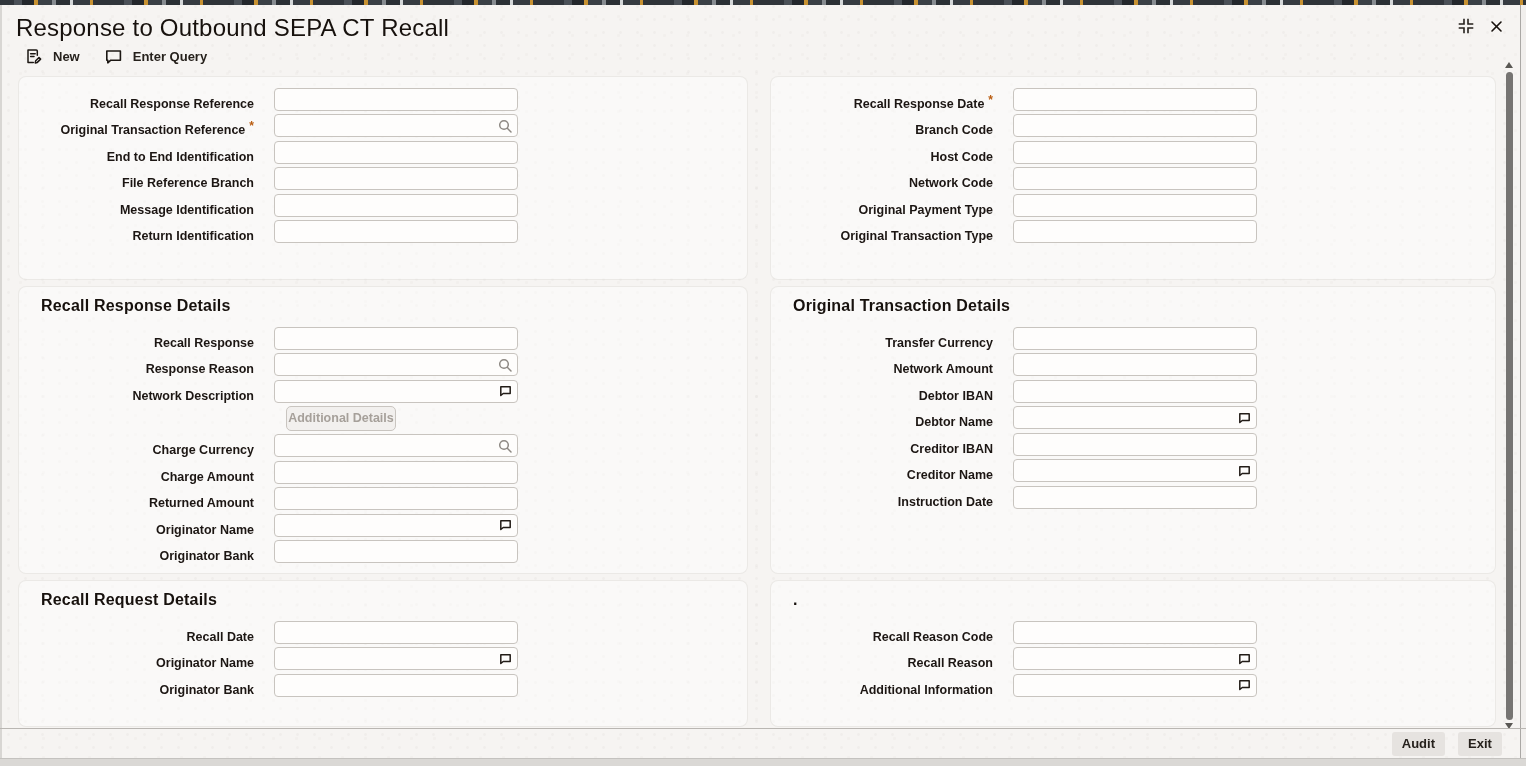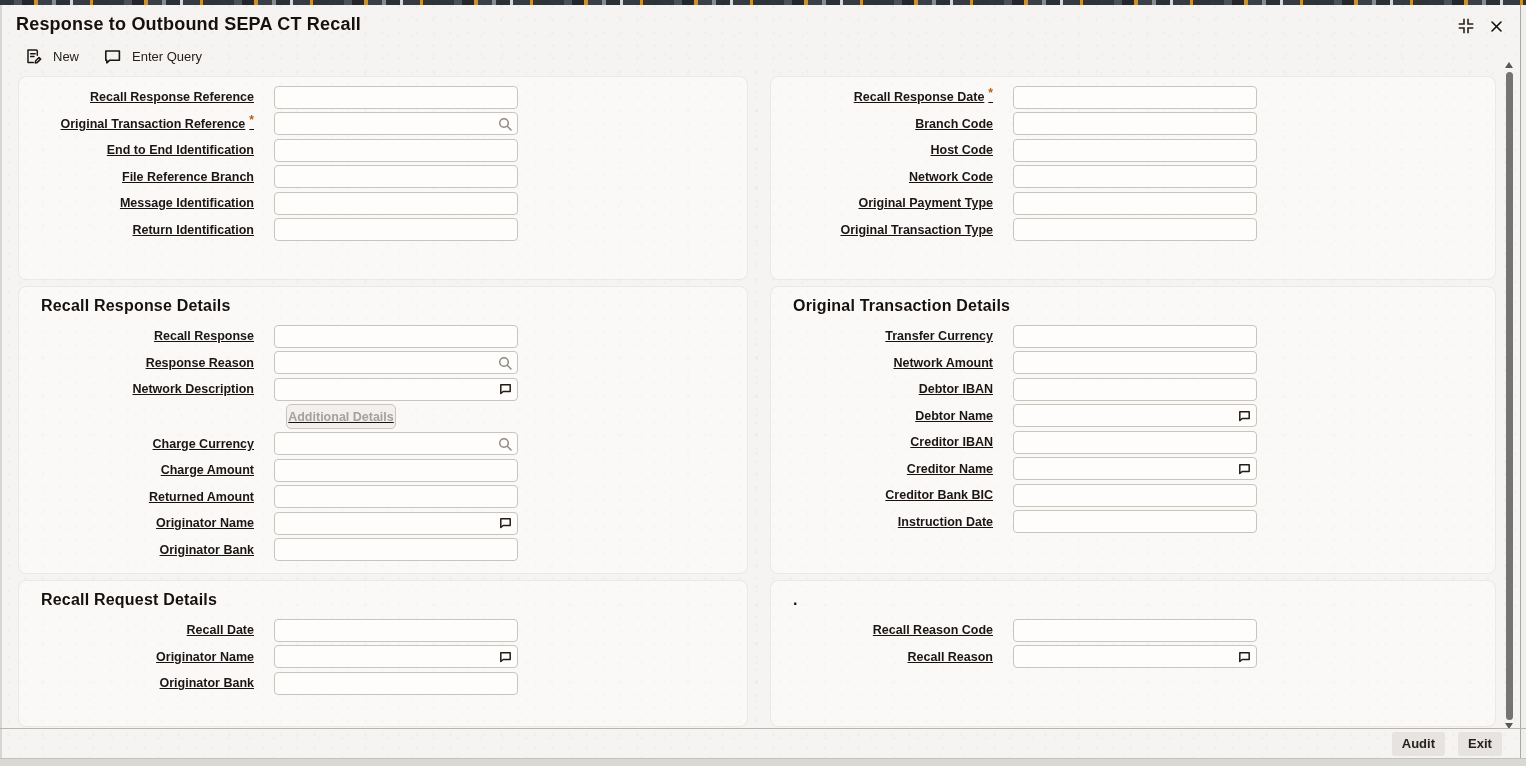--- a/index.html
+++ b/index.html
@@ -20,46 +20,46 @@
     background:repeating-linear-gradient(90deg,
       #31363c 0 14px, #4b5158 14px 22px, #23272c 22px 34px, #c89232 34px 38px,
       #3a4046 38px 52px, #868b90 52px 56px, #2b3035 56px 70px, #d3d6d8 70px 73px,
       #363b41 73px 90px, #c89232 90px 93px, #2e3338 93px 110px);
   }
   .left-border{ position:absolute; left:0; top:5px; width:2px; height:761px; background:#d8d6d3; }
   .right-border{ position:absolute; left:1520px; top:5px; width:1px; height:761px; background:#aaa8a5; }
   .right-gutter{ position:absolute; left:1521px; top:5px; width:5px; height:761px; background:#f1efed; }
 
   .title-bar{ position:absolute; left:2px; top:5px; width:1518px; height:38px; }
-  .title{ position:absolute; left:14px; top:9px; font-size:18px; font-weight:700; color:#17110d; letter-spacing:.2px; }
+  .title{ position:absolute; left:14px; top:9px; font-size:24px; font-weight:400; color:#17110d; letter-spacing:.2px; }
   .win-controls{ position:absolute; right:14px; top:11px; display:flex; gap:10px; align-items:center; }
   .win-btn{ width:20px; height:20px; display:flex; align-items:center; justify-content:center; cursor:default; }
 
   .toolbar{ position:absolute; left:2px; top:42px; width:1518px; height:28px; display:flex; align-items:center; }
   .tool-item{ display:flex; align-items:center; gap:10px; margin-left:24px; cursor:default; }
   .tool-item:first-child{ margin-left:22px; }
-  .tool-label{ font-size:13px; font-weight:400; color:#26211c; }
+  .tool-label{ font-size:13px; font-weight:700; color:#26211c; }
 
   .panel{
     position:absolute;
     background:rgba(255,255,255,0.45);
     border:1px solid rgba(95,85,72,0.10);
     border-radius:8px;
   }
   .p-tl{ left:18px;  top:76px;  width:730px; height:204px; padding-top:7px; }
   .p-tr{ left:770px; top:76px;  width:726px; height:204px; padding-top:7px; }
   .p-ml{ left:18px;  top:286px; width:730px; height:288px; padding-top:8px; }
   .p-mr{ left:770px; top:286px; width:726px; height:288px; padding-top:8px; }
   .p-bl{ left:18px;  top:580px; width:730px; height:147px; padding-top:8px; }
   .p-br{ left:770px; top:580px; width:726px; height:147px; padding-top:8px; }
   .pl{ --lw:255px; } .pr{ --lw:242px; }
 
   .sec-title{ font-size:16px; font-weight:700; color:#17110d; margin:2px 0 6px 22px; height:20px; letter-spacing:.2px; }
 
-  .row{ display:flex; align-items:center; height:26.5px;text-decoration:underline; }
+  .row{ display:flex; align-items:flex-end; height:26.5px; }
   .lbl{
     flex:0 0 var(--lw); text-align:right; padding-right:20px;
     font-size:12.5px; font-weight:700; color:#1c1613; white-space:nowrap;
   }
   .req{ color:#b95c10; font-weight:700; font-size:12px; position:relative; top:-4px; margin-left:4px; }
   .inp{
     position:relative; width:244px; height:23px;
     background:#fefdfc; border:1px solid #c8c4bf; border-radius:4px;
   }
   .inp input{
@@ -300,24 +300,20 @@
   </div>
   <div class="row">
     <span class="lbl">Creditor Name</span>
     <span class="inp"><input style=""><span class="ico ico-bubble">
           <svg width="13" height="13">
             <use href="#i-bubble"></use>
           </svg>
         </span></span>
   </div>
   <div class="row">
-    <span class="lbl">Creditor Bank BIC</span>
-    <span class="inp"><input style=""></span>
-  </div>
-  <div class="row">
     <span class="lbl">Instruction Date</span>
     <span class="inp"><input style=""></span>
   </div>
 </div>
 
 <div class="panel p-bl pl">
   <div class="sec-title">Recall Request Details</div>
   <div class="row">
     <span class="lbl">Recall Date</span>
     <span class="inp"><input style=""></span>
@@ -337,20 +333,28 @@
 </div>
 
 <div class="panel p-br pr">
   <div class="sec-title">.</div>
   <div class="row">
     <span class="lbl">Recall Reason Code</span>
     <span class="inp"><input style=""></span>
   </div>
   <div class="row">
     <span class="lbl">Recall Reason</span>
+    <span class="inp"><input style=""><span class="ico ico-bubble">
+          <svg width="13" height="13">
+            <use href="#i-bubble"></use>
+          </svg>
+        </span></span>
+  </div>
+  <div class="row">
+    <span class="lbl">Additional Information</span>
     <span class="inp"><input style=""><span class="ico ico-bubble">
           <svg width="13" height="13">
             <use href="#i-bubble"></use>
           </svg>
         </span></span>
   </div>
 </div>
 
 <div class="scrollbar">
   <div class="sb-up"></div>

